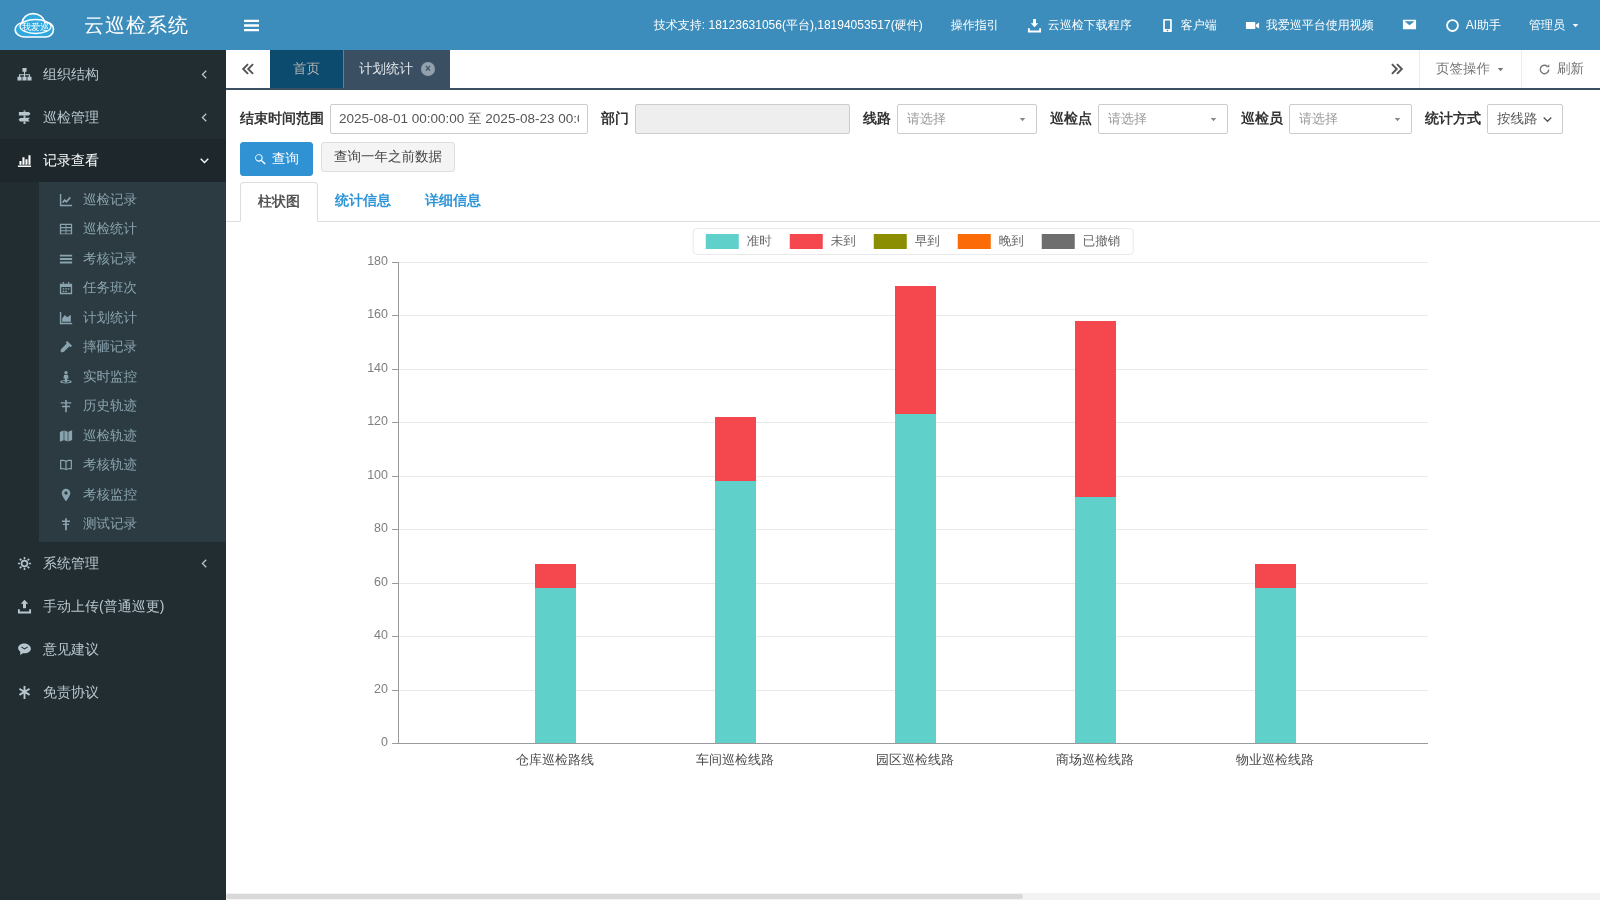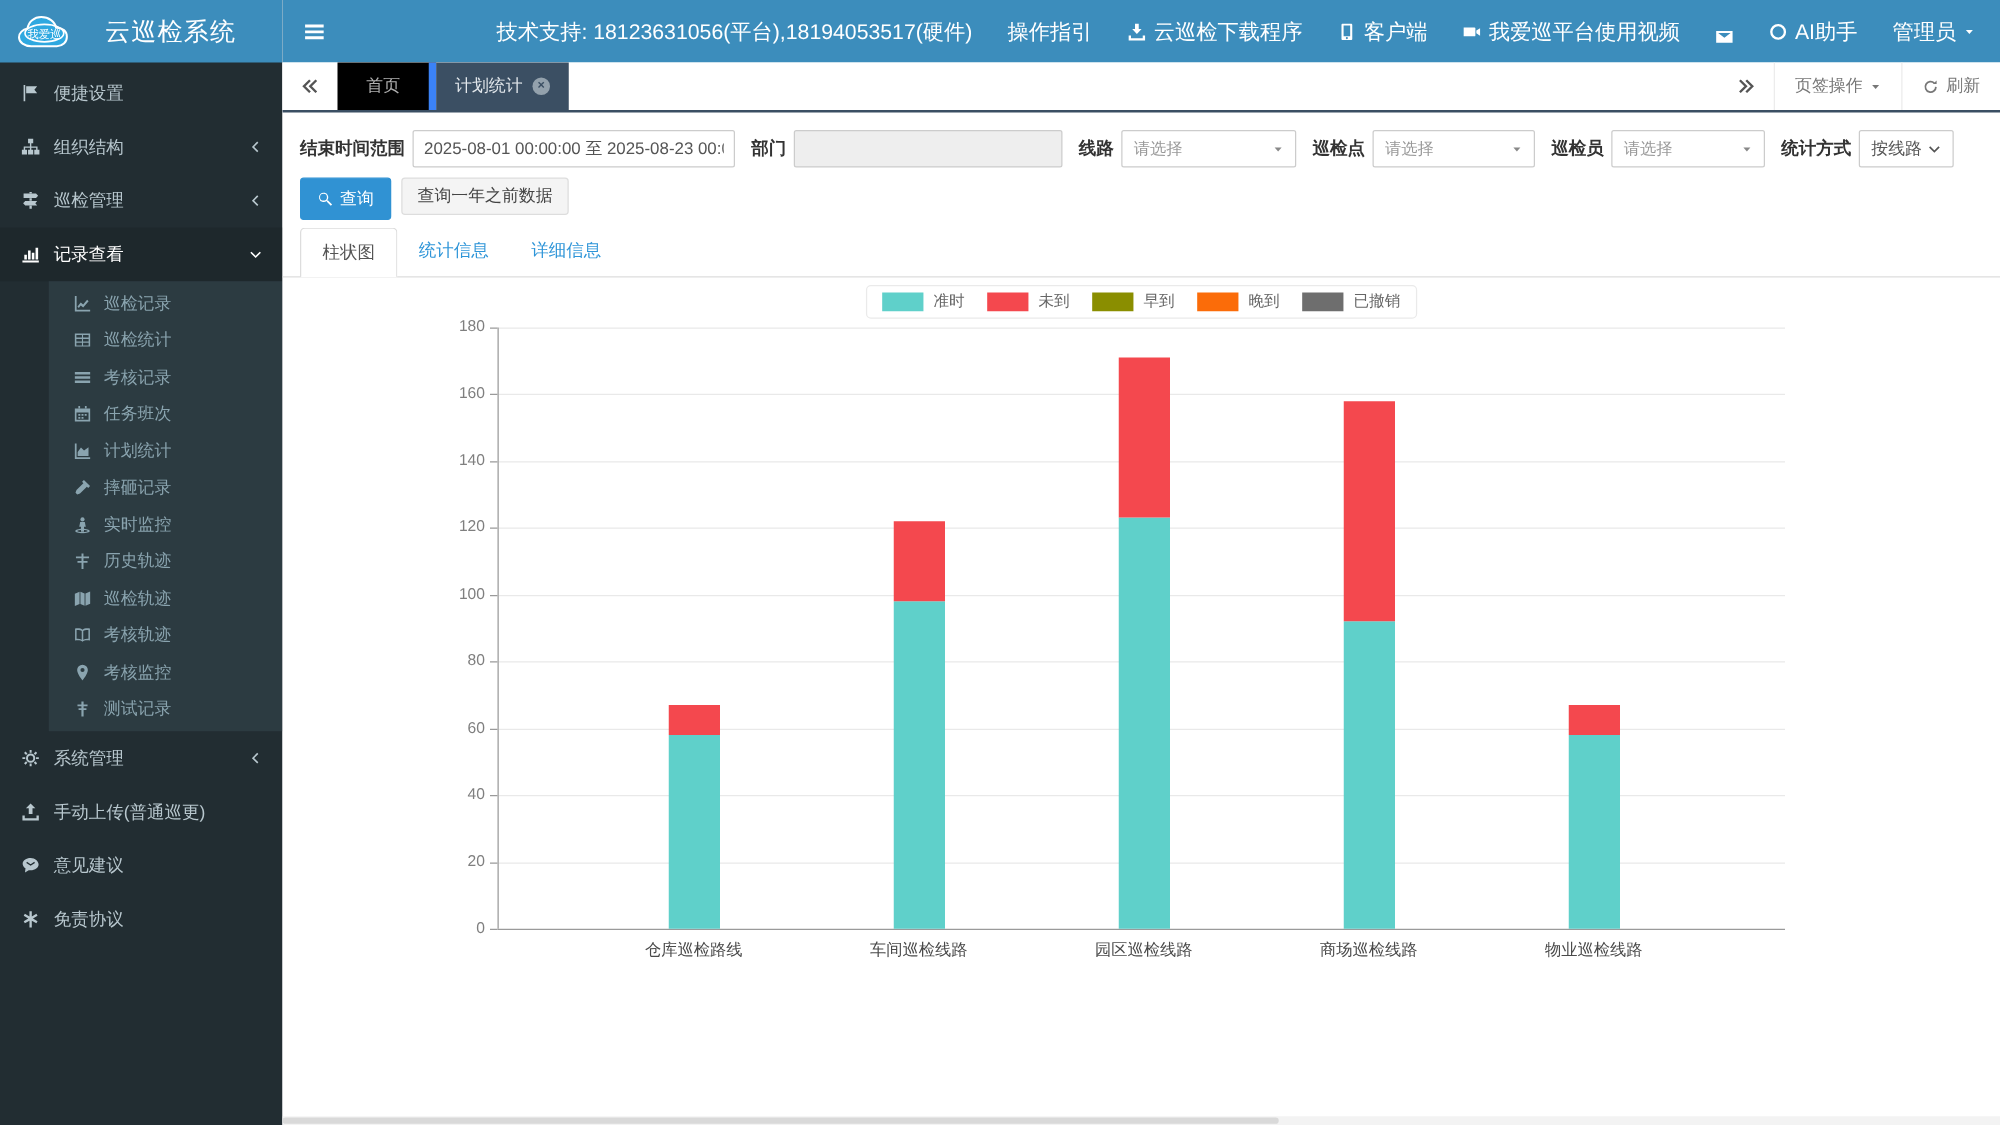--- a/index.html
+++ b/index.html
@@ -21,31 +21,31 @@
 .sub{background:var(--submenu,#2c3b41);padding:3px 0;margin-left:39px;}
 .sv{height:29.5px;display:flex;align-items:center;gap:9px;padding:0 19px;color:#8aa4af;font-size:13.5px;cursor:pointer;white-space:nowrap;}
 .sv .icn{width:16px;display:flex;justify-content:center;}
 .sv .icn svg{width:14px;height:14px;fill:currentColor;display:block;}
 
 
 .main{flex:1;display:flex;flex-direction:column;position:relative;background:#fff;min-width:0;}
 .topbar{height:50px;flex:0 0 50px;background:var(--blue,#3c8dbc);display:flex;align-items:center;color:#fff;}
 .burger{width:50px;height:50px;display:flex;align-items:center;justify-content:center;cursor:pointer;}
 .burger svg{width:17px;height:17px;fill:#fff;}
-.tb-right{margin-left:auto;display:flex;align-items:flex-end;gap:28px;padding-right:20px;font-size:17px;}
+.tb-right{margin-left:auto;display:flex;align-items:flex-start;gap:28px;padding-right:20px;font-size:12px;}
 .tb-sup{white-space:nowrap;}
 .tb-link{display:flex;align-items:center;gap:6px;cursor:pointer;white-space:nowrap;}
 .tb-link .icn svg{width:15px;height:15px;fill:#fff;display:block;}
 .tb-link .crt svg{width:9px;height:9px;fill:#fff;display:block;}
 
 
 .tabstrip{height:40px;flex:0 0 40px;background:#fff;border-bottom:2px solid var(--tabdark,#3b4f63);display:flex;align-items:stretch;}
 .ts-arrow{width:44px;display:flex;align-items:center;justify-content:center;color:#555;cursor:pointer;}
 .ts-arrow svg{width:14px;height:14px;display:block;}
-.ts-tab{display:flex;align-items:center;gap:8px;padding:0 23px;font-size:13.5px;background:#000000;color:#b0b0b0;border-right:6px solid #3b82f6;cursor:pointer;white-space:nowrap;}
+.ts-tab{display:flex;align-items:center;gap:8px;padding:0 23px;font-size:13.5px;background:#0c4a6e;color:#b0b0b0;border-right:1px solid #3b82f6;cursor:pointer;white-space:nowrap;}
 .ts-tab.active{background:var(--tabdark,#3b4f63);color:#e3e8ec;border-right:none;padding:0 15px;}
 .close-dot{width:14px;height:14px;border-radius:50%;background:#93a1ac;color:var(--tabdark,#3b4f63);font-size:10px;line-height:14px;text-align:center;font-weight:bold;}
 .ts-right{margin-left:auto;display:flex;align-items:stretch;}
 .ts-btn{display:flex;align-items:center;gap:6px;padding:0 16px;color:#777;font-size:13.5px;border-left:1px solid #ececec;cursor:pointer;white-space:nowrap;}
 .ts-btn svg{width:13px;height:13px;display:block;}
 .ts-btn .crt svg{width:9px;height:9px;fill:#777;}
 
 
 .content{flex:1;position:relative;overflow:hidden;}
 .filters{display:flex;align-items:center;padding:14px 8px 0 14px;}
@@ -56,21 +56,21 @@
 .fsel{height:30px;border:1px solid #ccc;border-radius:2px;background:#fff;display:flex;align-items:center;justify-content:space-between;padding:0 9px;font-size:13px;color:#999;cursor:pointer;}
 .fsel .cd svg{width:9px;height:9px;fill:#888;display:block;}
 .fsel.dark{color:#555;font-size:13.5px;}
 .fsel.dark .cd svg{width:11px;height:11px;fill:none;stroke:#555;stroke-width:2;}
 .w140{width:140px;}.w130{width:130px;}.w123{width:123px;}.w76{width:76px;}
 .actions{display:flex;gap:8px;padding:8px 0 0 14px;}
 .btn-primary{height:30px;background:var(--btn,#3092d3);color:#fff;border:1px solid var(--btn,#3092d3);border-radius:3px;font-size:13.5px;padding:16px 13px;display:flex;align-items:center;gap:5px;cursor:pointer;font-family:inherit;}
 .btn-primary svg{width:13px;height:13px;fill:#fff;display:block;}
 .btn-default{height:30px;background:#f4f4f4;color:#444;border:1px solid #ddd;border-radius:3px;font-size:13.5px;padding:0 12px;cursor:pointer;font-family:inherit;}
 .viewtabs{display:flex;padding:0 14px;border-bottom:1px solid #ddd;margin-top:6px;}
-.vt{padding:10px 17px;font-size:14px;color:#2e95d8;cursor:pointer;white-space:nowrap;}
+.vt{padding:10px 17px;font-size:14px;color:#2e95d8;cursor:pointer;white-space:nowrap;font-weight:bold;}
 .vt.active{color:#555;background:#fff;border:1px solid #ddd;border-bottom:1px solid #fff;border-radius:4px 4px 0 0;margin-bottom:-1px;cursor:default;}
 
 
 .chart{position:relative;height:560px;margin-top:4px;}
 .legend{position:absolute;top:2px;left:687px;transform:translateX(-50%);display:flex;align-items:center;gap:18px;border:1px solid #eaeaea;border-radius:4px;padding:4px 12px;background:#fff;}
 .lg-item{display:flex;align-items:center;gap:8px;cursor:pointer;}
 .lg-sw{width:33px;height:15px;}
 .lg-lb{font-size:12.5px;color:#666;white-space:nowrap;}
 .grid{position:absolute;height:1px;background:#e9e9e9;}
 .ylab{position:absolute;width:46px;text-align:right;font-size:12.5px;color:#7f7f7f;}
@@ -90,28 +90,20 @@
   <aside class="sidebar">
     <div class="logo">
       <svg width="66" height="36" viewBox="0 0 66 36">
         <path d="M15 30c-5.5 0-9.8-3.1-9.8-7.2 0-3.4 2.9-6.2 6.8-7C12.8 10.3 17.4 6.6 23 6.6c6 0 11 3.7 11.9 8.6h.6c4.4 0 8 2.7 8 7.1 0 4.5-3.6 7.7-8 7.7z" fill="#2fa8e0" stroke="#fff" stroke-width="1.6"></path>
         <ellipse cx="25.5" cy="19.5" rx="15.5" ry="7" fill="none" stroke="#fff" stroke-width="1.3"></ellipse>
         <text x="25.5" y="23" text-anchor="middle" font-size="9" fill="#fff">我爱巡</text>
       </svg>
       <span class="logo-title">云巡检系统</span>
     </div>
     <nav class="nav">
-        <div class="nv">
-          <span class="icn ">
-            <svg viewBox="0 0 16 16">
-              <path d="M2 1h1.4v14H2zM4.2 2.2h9.4l-2.4 2.9 2.4 2.9H4.2z"></path>
-            </svg>
-          </span>
-          <span>便捷设置</span>
-        </div>
         <div class="nv">
           <span class="icn ">
             <svg viewBox="0 0 16 16">
               <path d="M5.8 1h4.4v4H5.8zM7.4 5h1.2v3H7.4zM2.1 7.6h11.8v1.2H2.1zM2.1 8.2h1.2v2.3H2.1zM12.7 8.2h1.2v2.3h-1.2zM7.4 8.2h1.2v2.3H7.4zM.5 10.5h4.4v4H.5zM5.8 10.5h4.4v4H5.8zM11.1 10.5h4.4v4h-4.4z"></path>
             </svg>
           </span>
           <span>组织结构</span>
           <span class="chev">
             <svg viewBox="0 0 16 16">
               <path d="M10.5 2.5L5 8l5.5 5.5" fill="none" stroke="currentColor" stroke-width="1.9"></path>

